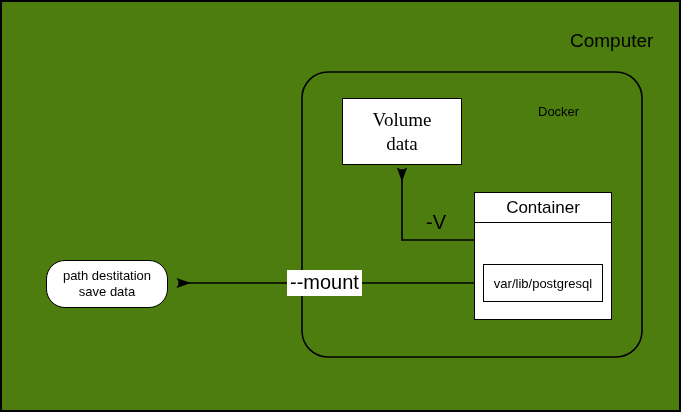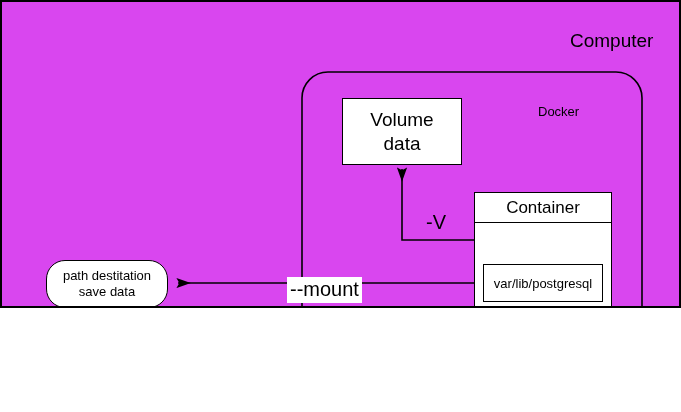--- a/index.html
+++ b/index.html
@@ -3,22 +3,22 @@
 <meta charset="utf-8">
 <style>
   html, body {
     margin: 0;
     padding: 0;
     background: #ffffff;
   }
   #canvas {
     position: relative;
     width: 681px;
-    height: 308px;
-    background: #d946ef;
+    height: 412px;
+    background: #4d7c0f;
     box-sizing: border-box;
     border: 2px solid #000000;
     overflow: hidden;
     font-family: "Liberation Sans", sans-serif;
   }
   .svg-layer {
     position: absolute;
     left: 0;
     top: 0;
     width: 681px;
@@ -41,21 +41,21 @@
     top: 102px;
     font-size: 13px;
   }
   #v-flag-label {
     left: 424px;
     top: 209px;
     font-size: 20px;
   }
   #mount-label {
     left: 285px;
-    top: 275px;
+    top: 268px;
     font-size: 20px;
     background: #ffffff;
     padding: 1px 3px;
   }
   
   .box {
     position: absolute;
     box-sizing: border-box;
     border: 1.6px solid #000000;
     background: #ffffff;
@@ -125,21 +125,21 @@
 
     <path d="M542,262 L542,238 L400,238 L400,167" fill="none" stroke="#000000" stroke-width="1.6" marker-end="url(#arrow)"></path>
 
     <path d="M481,281 L176,281" fill="none" stroke="#000000" stroke-width="1.6" marker-end="url(#arrow)"></path>
   </svg>
 
   <div class="lbl" id="computer-label">Computer</div>
 
   <div class="lbl" id="docker-label">Docker</div>
 
-  <div class="box" id="volume-box" style="white-space: pre-line;">Volume
+  <div class="box" id="volume-box" style="white-space: pre-line; font-family: Liberation Serif, serif;">Volume
 data</div>
 
   <div class="box" id="container-box">
     <div id="container-header">Container</div>
   </div>
 
   <div class="box" id="varlib-box">var/lib/postgresql</div>
 
   <div class="box" id="path-box" style="white-space: pre-line; border-radius: 19px;">path destitation
 save data</div>

